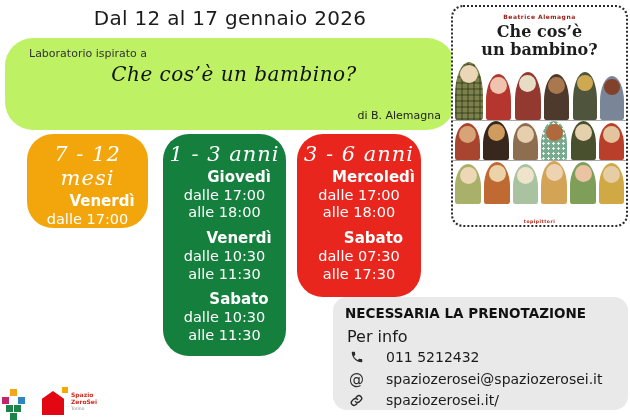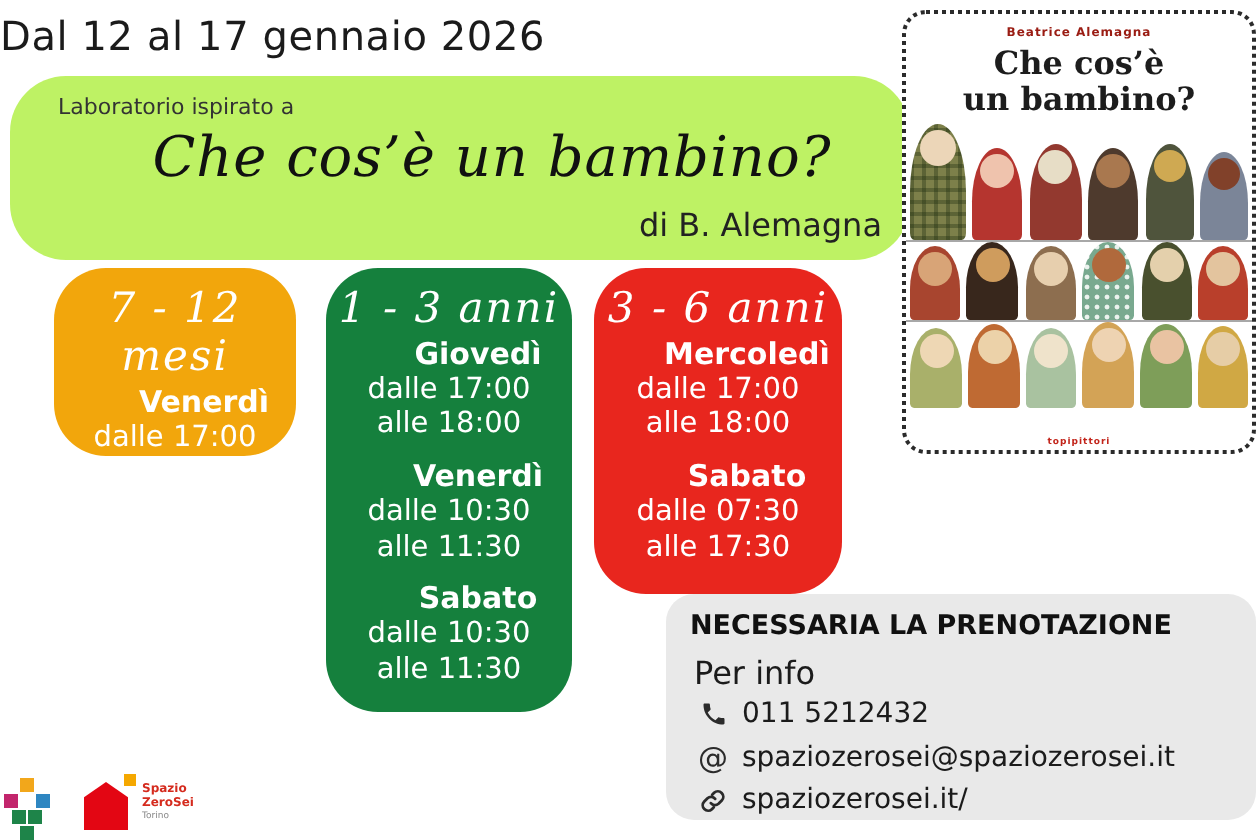--- a/index.html
+++ b/index.html
@@ -1,28 +1,28 @@
 <!DOCTYPE html>
 <html><head>
 <meta charset="utf-8">
 <style>
   html,body{margin:0;padding:0;}
   body{font-family:"DejaVu Sans","Liberation Sans",sans-serif;background:#fff;}
   .poster{position:relative;width:630px;height:420px;background:#fff;overflow:hidden;}
 
-  .date-title{position:absolute;left:0;top:6px;width:460px;
+  .date-title{position:absolute;left:0;top:6px;width:460px;text-align:center;
     font-size:20px;color:#1b1b1b;letter-spacing:.3px;}
 
   .intro-panel{position:absolute;left:5px;top:38px;width:450px;height:92px;
     background:#bef264;border-radius:28px;}
   .intro-label{position:absolute;left:24px;top:9px;font-size:11px;color:#333;}
-  .intro-title{position:absolute;left:16px;top:24px;width:100%;text-align:center;
+  .intro-title{position:absolute;left:4px;top:24px;width:100%;text-align:center;
     font-family:"DejaVu Serif","Liberation Serif",serif;font-style:italic;
-    font-size:28px;color:#111;letter-spacing:.5px;}
-  .intro-author{position:absolute;right:14px;bottom:8px;font-size:16px;color:#222;}
+    font-size:20px;color:#111;letter-spacing:.5px;}
+  .intro-author{position:absolute;right:14px;bottom:8px;font-size:11px;color:#222;}
 
   
   .book-cover{position:absolute;left:451px;top:5px;width:177px;height:222px;
     background:#fff;border:2px dotted #2b2b2b;border-radius:12px;box-sizing:border-box;}
   .cover-author{margin-top:6px;text-align:center;font-size:6px;font-weight:bold;
     color:#9a1c13;letter-spacing:.5px;}
   .cover-title{margin-top:3px;text-align:center;
     font-family:"DejaVu Serif","Liberation Serif",serif;font-weight:bold;
     font-size:16px;line-height:1.1;color:#1d1d1d;}
   .cover-rows{margin-top:4px;}
@@ -41,21 +41,21 @@
     font-size:21px;letter-spacing:1px;margin:3px 0 1px;}
   .session{margin-top:7px;}
   .session-day{font-size:15px;font-weight:bold;line-height:1.25;margin-left:29px;}
   .session-time{font-size:14.5px;line-height:1.22;}
 
   
   .info-box{position:absolute;left:333px;top:297px;width:295px;height:113px;
     background:#e9e9e9;border-radius:14px;box-sizing:border-box;padding:8px 12px 6px;}
   .info-heading{text-align:left;font-size:13.5px;font-weight:bold;color:#111;}
   .info-label{font-size:16px;color:#1b1b1b;margin:6px 0 1px 2px;}
-  .contact-row{display:flex;align-items:center;gap:7px;font-size:14px;color:#1b1b1b;
+  .contact-row{display:flex;align-items:center;gap:22px;font-size:14px;color:#1b1b1b;
     margin:2px 0 0 4px;line-height:1.35;}
   .contact-row .ic{width:15px;display:flex;justify-content:center;flex:0 0 auto;}
   .at-glyph{font-size:15px;color:#2b2b2b;}
 
   
   .mosaic{position:absolute;left:2px;top:389px;width:24px;height:32px;}
   .mosaic div{position:absolute;width:7px;height:7px;}
   .house-wrap{position:absolute;left:42px;top:387px;width:26px;height:28px;}
   .house{position:absolute;left:0;top:4px;width:22px;height:24px;background:#e30613;
     -webkit-clip-path:polygon(50% 0%,100% 32%,100% 100%,0% 100%,0% 32%);

